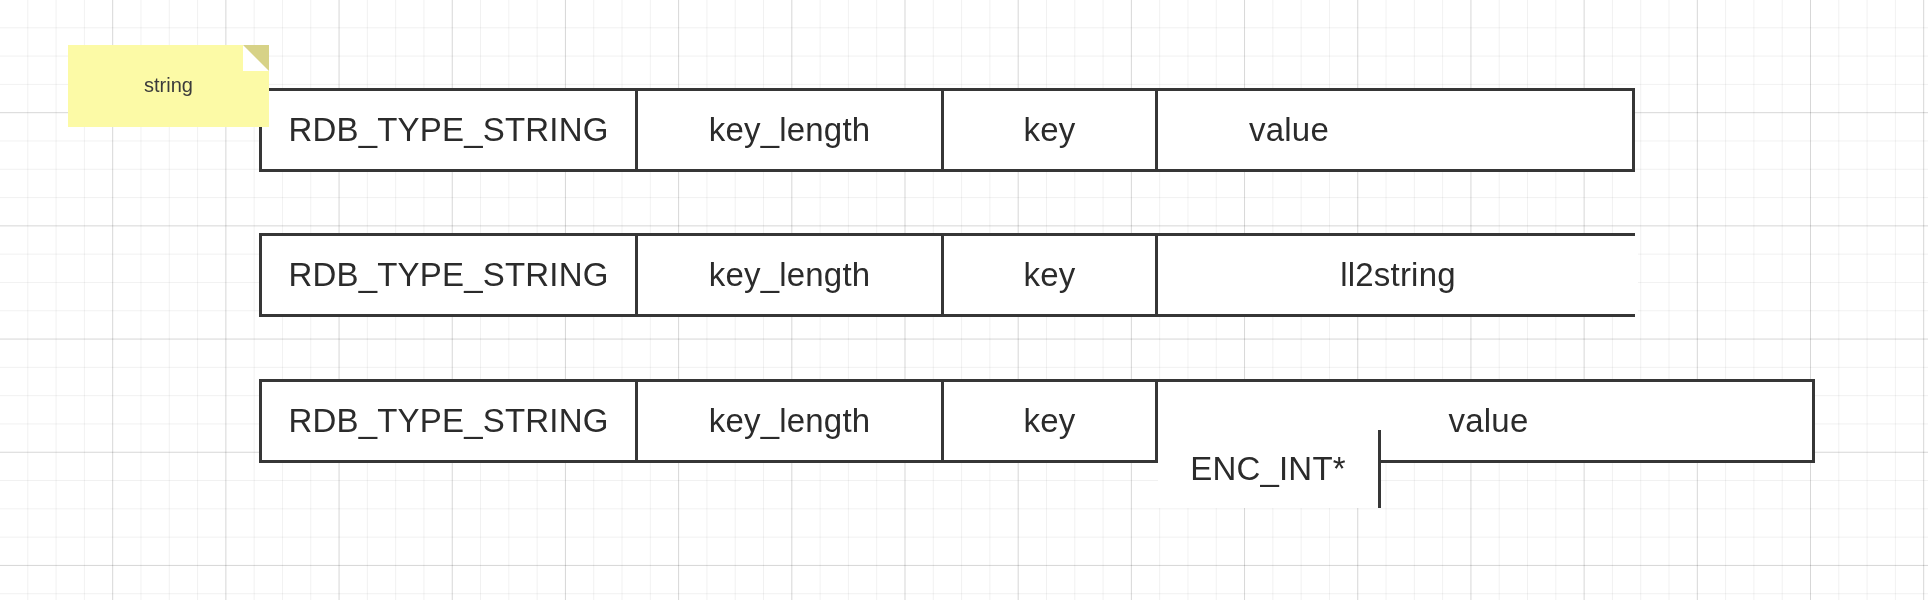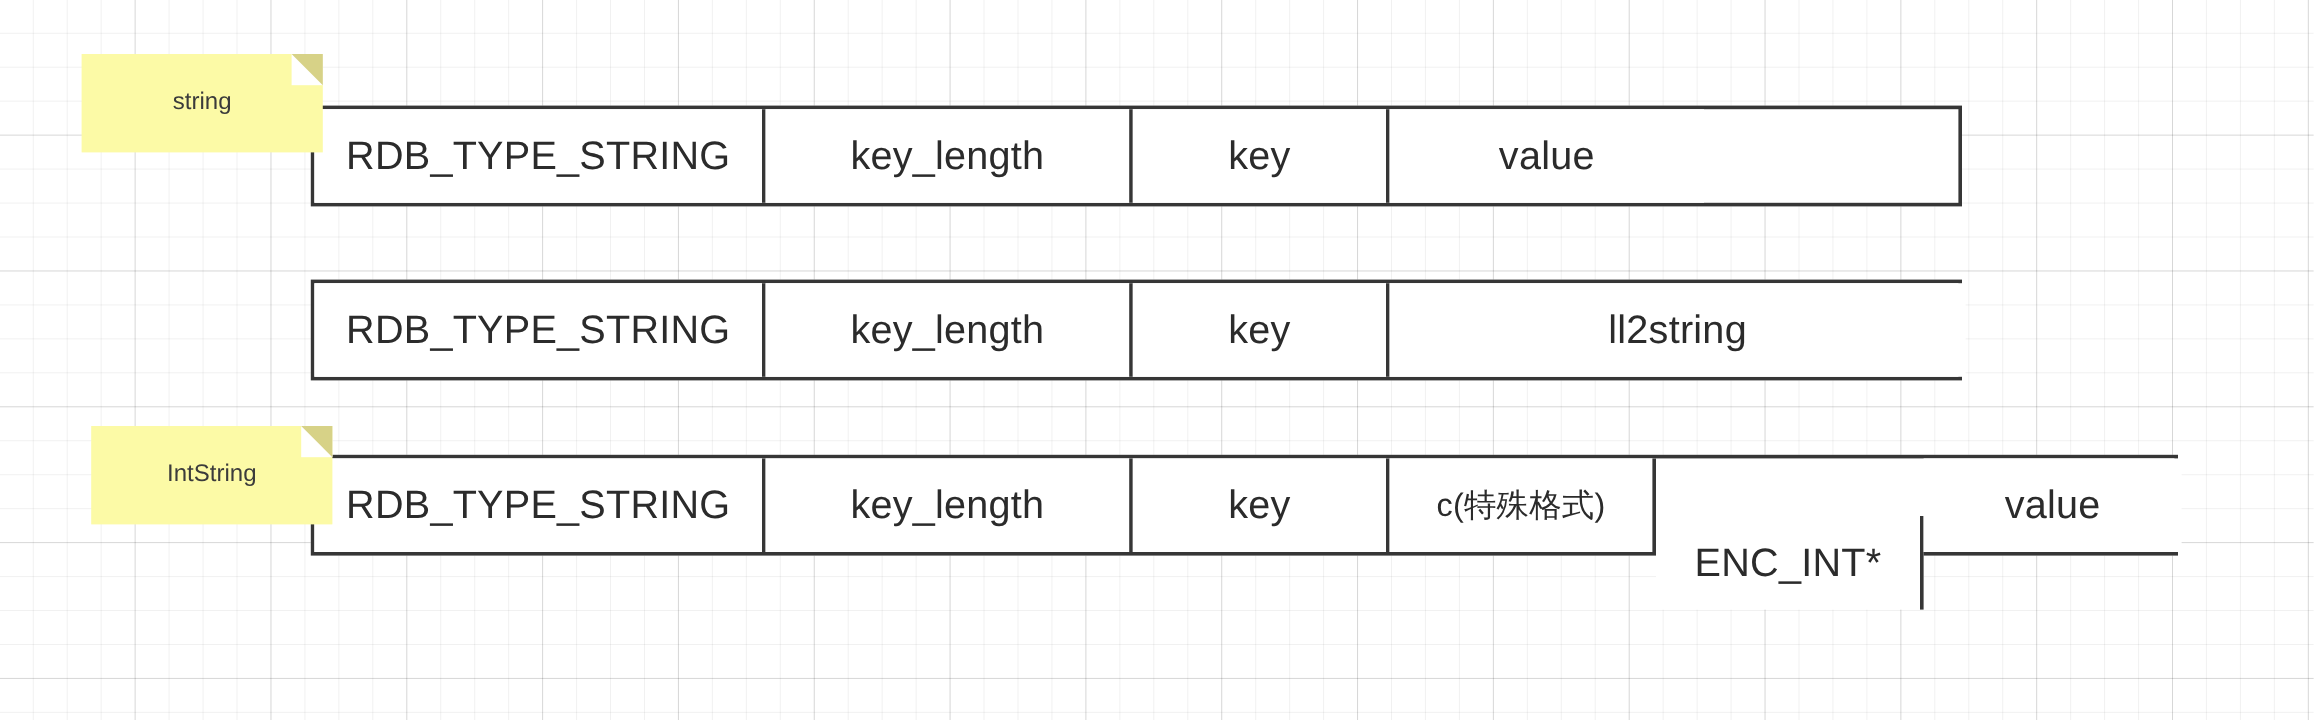--- a/index.html
+++ b/index.html
@@ -119,27 +119,21 @@
     <div class="record-row" style="left: 259px; top: 233px; width: 1376px; height: 84px; border-color: rgb(54, 54, 54);">
       <div class="record-cell" style="width: 376px; flex: 0 0 376px;">RDB_TYPE_STRING</div>
       <div class="record-cell" style="width: 306px; flex: 0 0 306px;">key_length</div>
       <div class="record-cell" style="width: 214px; flex: 0 0 214px;">key</div>
       <div class="record-cell" style="width: 480px; flex: 0 0 480px;">ll2string</div>
     </div>
     <div class="record-row" style="left: 259px; top: 379px; width: 1556px; height: 84px; border-color: rgb(54, 54, 54);">
       <div class="record-cell" style="width: 376px; flex: 0 0 376px;">RDB_TYPE_STRING</div>
       <div class="record-cell" style="width: 306px; flex: 0 0 306px;">key_length</div>
       <div class="record-cell" style="width: 214px; flex: 0 0 214px;">key</div>
-      <div class="record-cell cjk" style="width: 222px; flex: 0 0 222px;">c(特殊格式)</div>
       <div class="record-cell" style="width: 223px; flex: 0 0 223px; margin-top: 48px;">ENC_INT*</div>
       <div class="record-cell" style="width: 215px; flex: 0 0 215px;">value</div>
     </div>
     <div class="sticky-note" style="left: 68px; top: 45px; width: 201px; height: 82px; background: rgb(252, 250, 166); color: rgb(59, 59, 59);">
       <span class="fold-notch"></span>
       <span class="fold" style="border-top-color: rgb(215, 210, 135);"></span>
       <span class="note-label">string</span>
     </div>
-    <div class="sticky-note" style="left: 76px; top: 355px; width: 201px; height: 82px; background: rgb(252, 250, 166); color: rgb(59, 59, 59);">
-      <span class="fold-notch"></span>
-      <span class="fold" style="border-top-color: rgb(215, 210, 135);"></span>
-      <span class="note-label">IntString</span>
-    </div>
   </div>
 
 </body></html>

